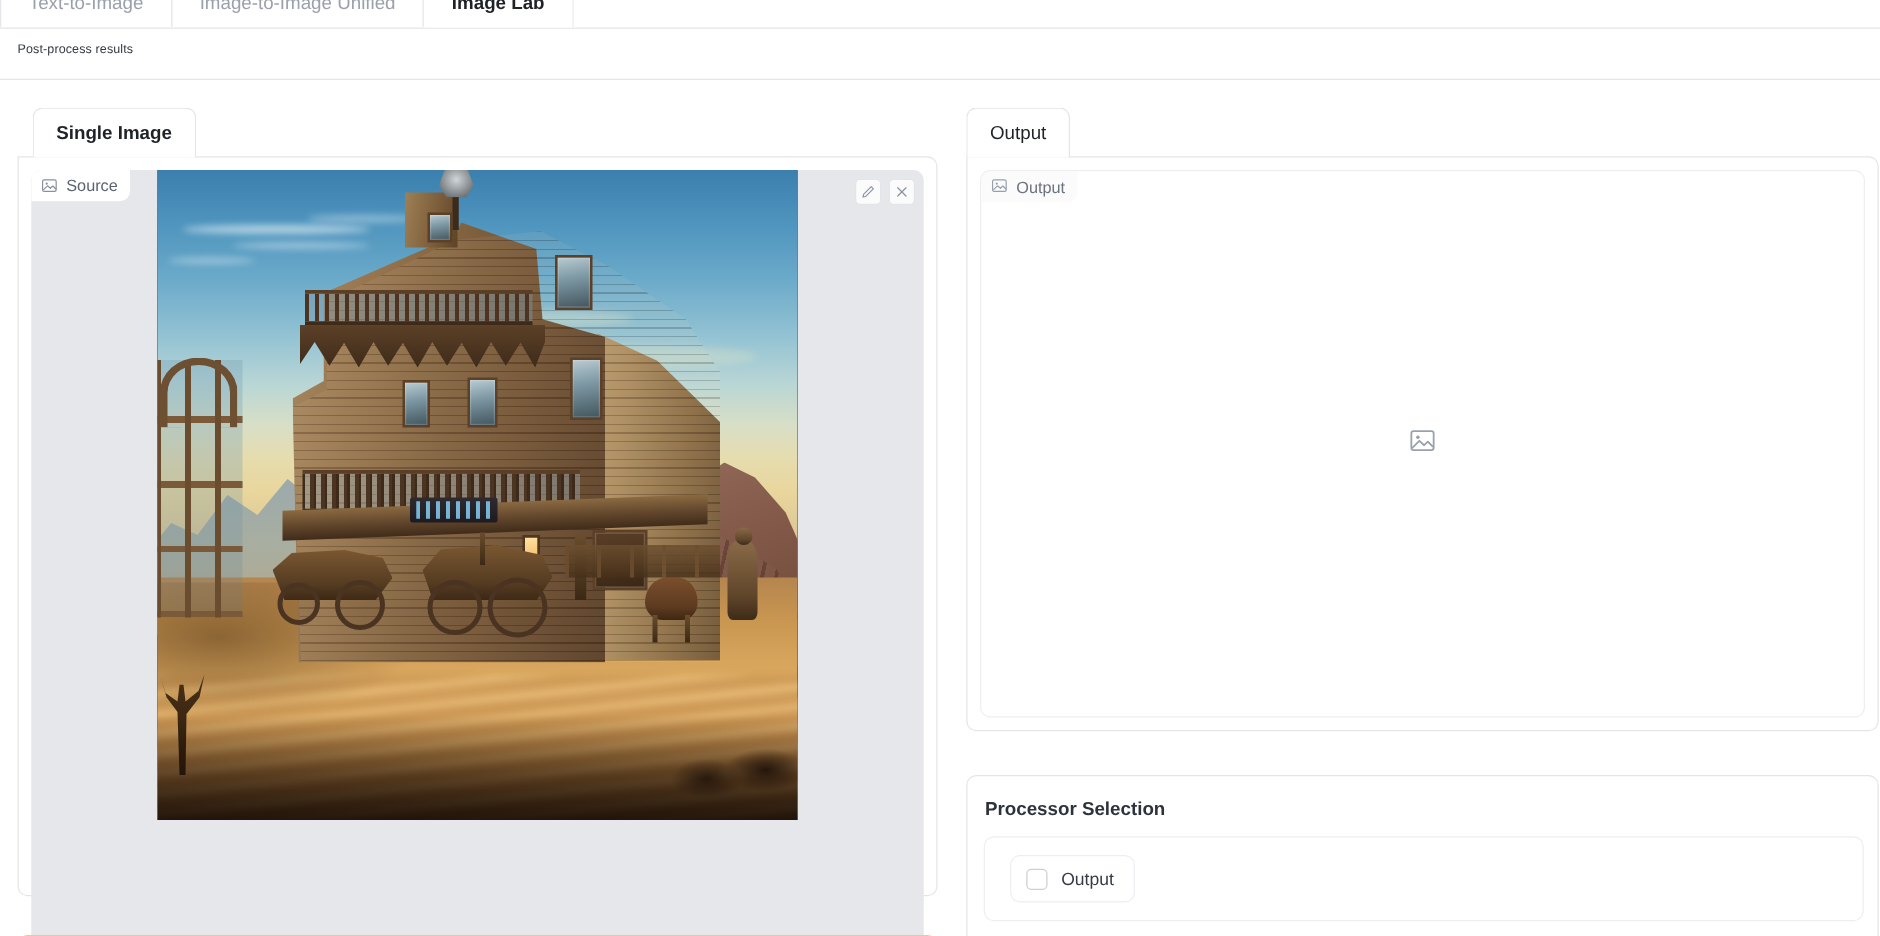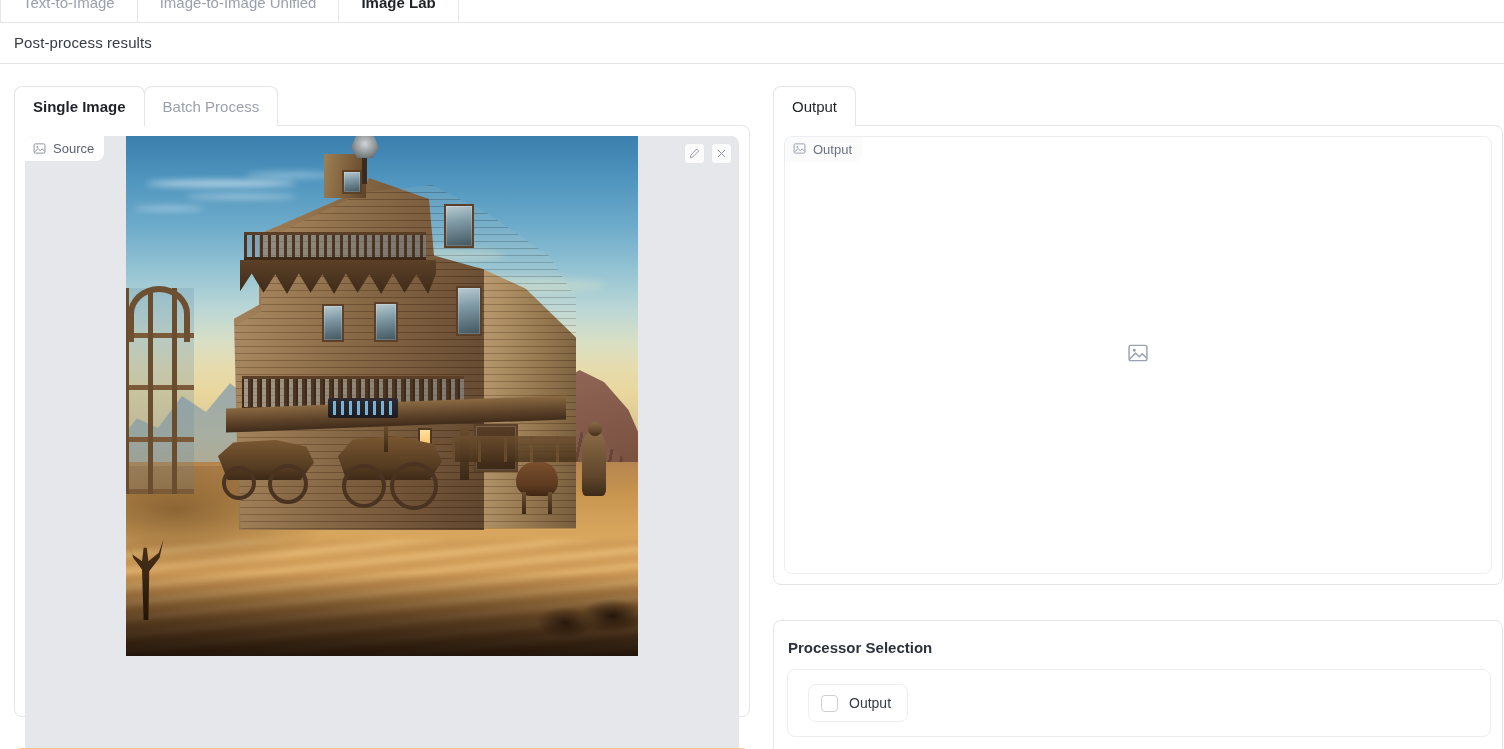--- a/index.html
+++ b/index.html
@@ -60,21 +60,21 @@
     top: 22px; left: 0px;
     width: 1504px; height: 42px;
     background: #ffffff;
     border: 1px solid #e3e5e9;
     border-left: none;
     border-right: none;
   }
   .header-panel-text {
     position: absolute;
     left: 14px; top: 11px;
-    font-size: 15px;
+    font-size: 10px;
     color: #353b45;
     letter-spacing: .1px;
   }
 
   
   .left-col {
     position: absolute;
     left: 0px; top: 64px;
     width: 760px; height: 685px;
   }
@@ -96,20 +96,21 @@
     color: #9aa0ac;
     background: #ffffff;
     border: 1px solid #e3e5e9;
     border-bottom: none;
     border-radius: 8px 8px 0 0;
     margin-right: -1px;
     white-space: nowrap;
     cursor: pointer;
     position: relative;
     z-index: 1;
+    margin-left: 12px;
   }
   .inner-tab.active {
     color: #1f2328;
     font-weight: 600;
     z-index: 3;
   }
 
   
   .source-panel {
     position: absolute;
@@ -548,23 +549,20 @@
 
 <div class="header-panel">
   <div class="header-panel-text">Post-process results</div>
 </div>
 
 <div class="left-col">
 
   <div class="inner-tabstrip">
     <div class="inner-tab active">
       <span>Single Image</span>
-    </div>
-    <div class="inner-tab">
-      <span>Batch Process</span>
     </div>
   </div>
 
   <div class="source-panel">
 
     <div class="image-stage">
 
       <div class="stage-badge">
         <span>
           <svg width="13" height="13" viewBox="0 0 16 16" fill="none" stroke="#8b919c" stroke-width="1.2">

